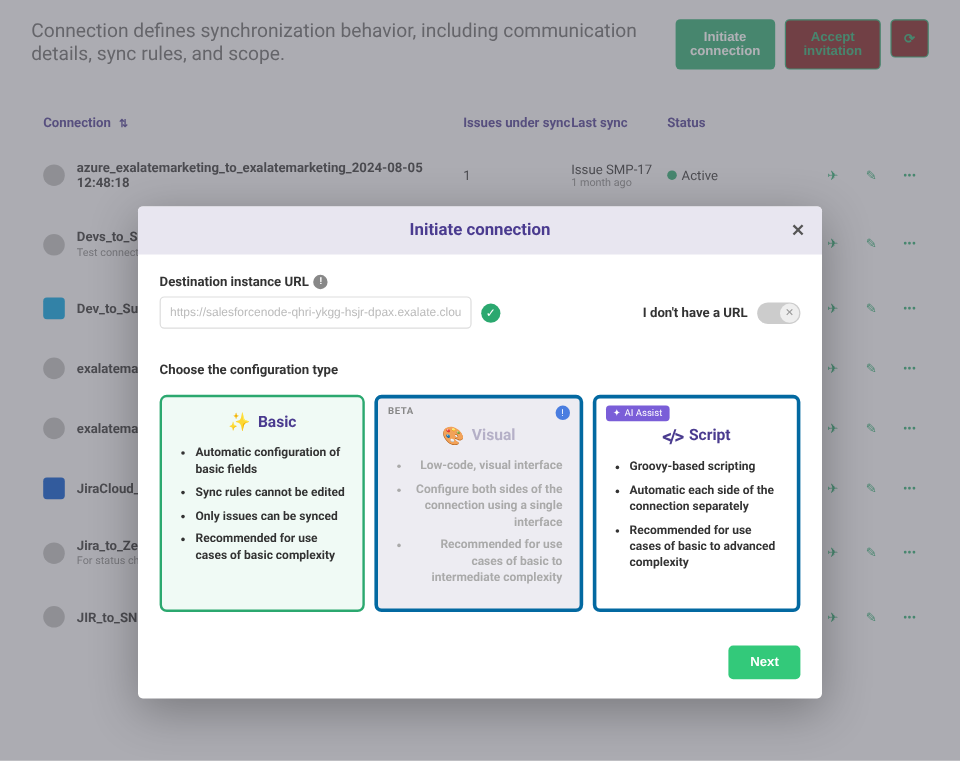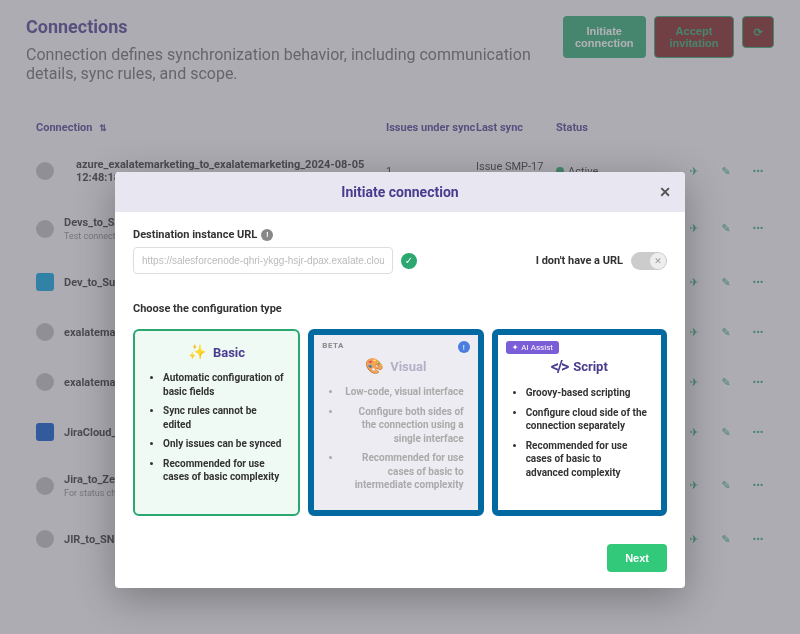--- a/index.html
+++ b/index.html
@@ -40,21 +40,21 @@
 .info-ic { width: 12px; height: 12px; border-radius: 50%; background: #888; color: #fff; font-size: 8px; display: inline-flex; align-items: center; justify-content: center; }
 .url-row { display: flex; align-items: center; gap: 8px; }
 .url-input { flex: 0 0 260px; border: 1px solid #ddd; border-radius: 4px; padding: 7px 8px; font-size: 10px; color: #bbb; filter: blur(0.4px); }
 .check-ic { width: 16px; height: 16px; border-radius: 50%; background: #2ba86f; color: #fff; font-size: 10px; display: flex; align-items: center; justify-content: center; }
 .nourl { margin-left: auto; display: flex; align-items: center; gap: 8px; }
 .nourl-label { font-size: 11px; font-weight: 700; color: #333; margin-left: 44px; }
 .toggle { width: 36px; height: 18px; background: #ccc; border-radius: 10px; position: relative; cursor: pointer; }
 .toggle-knob { width: 16px; height: 16px; background: #eee; border-radius: 50%; position: absolute; right: 1px; top: 1px; display: flex; align-items: center; justify-content: center; font-size: 9px; color: #999; }
 .section-label { font-size: 11px; font-weight: 700; color: #333; margin-top: 28px; margin-bottom: 14px; }
 .cards { display: flex; gap: 8px; }
-.card { flex: 1; border: 6px solid #0369a1; border-radius: 6px; padding: 12px 14px; font-size: 10px; position: relative; }
+.card { flex: 1; border: 3px solid #0369a1; border-radius: 6px; padding: 12px 14px; font-size: 10px; position: relative; }
 .card.selected { border: 2px solid #2ba86f; background: #f0faf5; }
 .card.disabled { background: #edecf2; color: #aaa; }
 .card-head { display: flex; align-items: center; gap: 6px; font-weight: 700; font-size: 13px; color: #4a3b8f; margin-bottom: 10px; justify-content: center; }
 .card.disabled .card-head { color: #b5b0c7; }
 .card ul { list-style: disc; padding-left: 14px; font-weight: bold; }
 .card li { margin-bottom: 6px; line-height: 1.35; color: #333; }
 .card.disabled li { color: #aaa; text-align: right; }
 .beta-tag { position: absolute; top: 6px; left: 8px; font-size: 8px; font-weight: 700; color: #888; letter-spacing: 0.5px; }
 .beta-ic { position: absolute; top: 6px; right: 8px; width: 12px; height: 12px; border-radius: 50%; background: #4a7de0; color: #fff; font-size: 8px; display: flex; align-items: center; justify-content: center; }
 .ai-badge { position: absolute; top: 6px; left: 8px; background: #7a5ed8; color: #fff; font-size: 8px; padding: 2px 6px; border-radius: 3px; display: flex; align-items: center; gap: 3px; }
@@ -62,21 +62,20 @@
 .script-icon { color: #4a3b8f; font-weight: 700; font-size: 16px; letter-spacing: -2px; }
 .modal-foot { padding: 12px 18px 16px; display: flex; justify-content: flex-end; }
 .btn-next { background: #33c97a; color: #fff; padding: 8px 18px; border-radius: 4px; font-weight: 700; font-size: 11px; border: none; cursor: pointer; }
 </style>
 </head>
 <body>
 
 <div class="page">
   <div class="header-row">
     <div class="page-header">
-      <h1>Connections</h1>
       <p>Connection defines synchronization behavior, including communication details, sync rules, and scope.</p>
     </div>
     <div class="header-actions">
       <button class="btn btn-primary">Initiate connection</button>
       <button class="btn btn-outline">Accept invitation</button>
       <button class="btn btn-outline btn-icon">
         <span>⟳</span>
       </button>
     </div>
   </div>
@@ -87,21 +86,21 @@
         <span>Connection</span>
         <span class="sort-icon">⇅</span>
       </div>
       <div class="col-issues">Issues under sync</div>
       <div class="col-sync">Last sync</div>
       <div class="col-status">Status</div>
       <div class="col-actions"></div>
     </div>
     <div id="tbody">
         <div class="trow">
-    <div class="col-name" style="display:flex;align-items:center;gap:12px;">
+    <div class="col-name" style="display:flex;align-items:center;">
       <div class="app-icon "></div>
       <div>
         <div class="conn-name">azure_exalatemarketing_to_exalatemarketing_2024-08-05 12:48:18</div>
 
       </div>
     </div>
     <div class="col-issues">1</div>
     <div class="col-sync">
       <div>Issue SMP-17</div>
             <div style="color:#888;font-size:9px;">1 month ago</div>
@@ -329,21 +328,21 @@
           <span class="ai-badge">
             <span>✦</span>
             <span>AI Assist</span>
           </span>
           <div class="card-head" style="margin-top:10px;">
             <span class="script-icon">&lt;/&gt;</span>
             <span>Script</span>
           </div>
           <ul>
             <li>Groovy-based scripting</li>
-            <li>Configure cloud side of the connection separately</li>
+            <li>Automatic each side of the connection separately</li>
             <li>Recommended for use cases of basic to advanced complexity</li>
           </ul>
         </div>
       </div>
     </div>
     <div class="modal-foot">
       <button class="btn-next">Next</button>
     </div>
   </div>
 </div>

